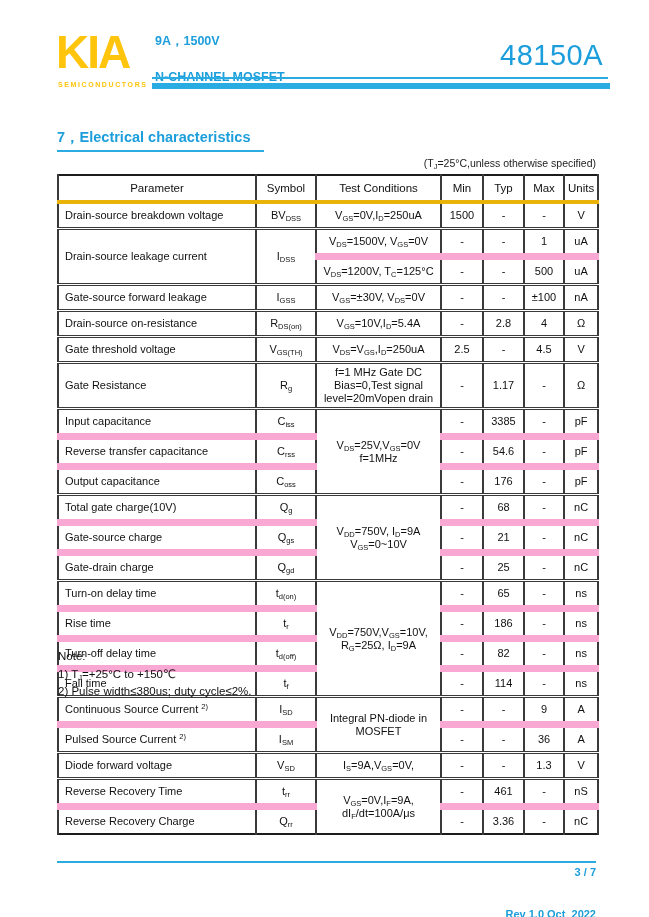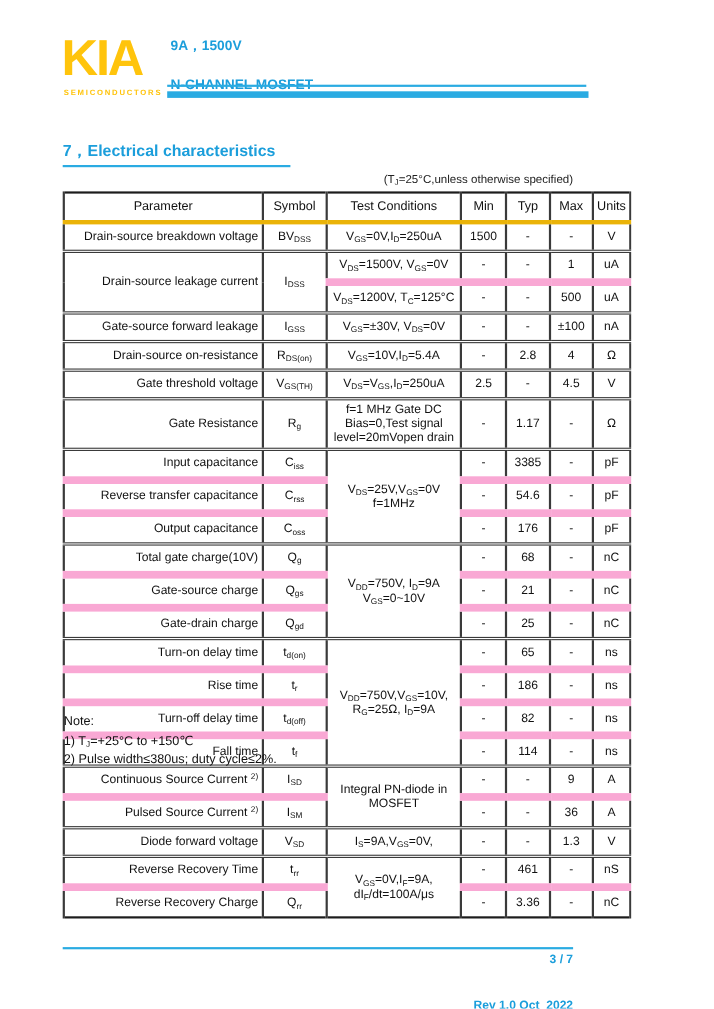--- a/index.html
+++ b/index.html
@@ -1,16 +1,16 @@
 <!DOCTYPE html>
 <html><head>
 <meta charset="utf-8">
 <style>
   html,body{margin:0;padding:0;background:#ffffff;}
-  .page{position:relative;width:574px;height:917px;background:#fff;overflow:hidden;
+  .page{position:relative;width:649px;height:917px;background:#fff;overflow:hidden;
         font-family:"Liberation Sans","DejaVu Sans",sans-serif;color:#1a1a1a;}
   
   .logo{position:absolute;left:56px;top:28px;font-size:46px;font-weight:bold;
         letter-spacing:-2px;line-height:1.05;color:var(--yellow);}
   .tagline{position:absolute;left:58px;top:81px;font-size:7px;font-weight:bold;
         letter-spacing:1.6px;color:var(--yellow);}
   .sub1{position:absolute;left:155px;top:33px;font-size:12.5px;font-weight:bold;color:var(--accent);}
   .sub2{position:absolute;left:155px;top:51px;font-size:12.5px;font-weight:bold;color:var(--accent);margin-top:19px;}
   .part{position:absolute;right:46px;top:39px;font-size:29px;color:var(--accent);letter-spacing:0.5px;}
   .rule-thin{position:absolute;left:152px;right:41px;top:77px;height:1.5px;background:var(--accent-line);}
@@ -23,21 +23,21 @@
   
   table{position:absolute;left:57px;top:174px;border-collapse:collapse;
         table-layout:fixed;font-size:11px;line-height:13px;color:#111;}
   table{border:2px solid #1c1c1c;}
   th,td{border-left:2px solid #3a3a3a;border-right:2px solid #3a3a3a;
         padding:2px 3px;text-align:center;vertical-align:middle;overflow:hidden;}
   thead th{height:20px;font-weight:normal;font-size:11.5px;border-bottom:4px solid #eab308;}
   tbody td{height:19px;}
   tbody tr.sec > td{border-top:3px double #3a3a3a;}
   tbody tr:not(.sec) > td{border-top:7px solid #f9a8d4;}
-  td.param{text-align:right;padding-left:6px;}
+  td.param{text-align:left;padding-left:6px;}
   sub{font-size:7.5px;line-height:0;vertical-align:-2px;letter-spacing:0;}
   sup{font-size:7.5px;line-height:0;vertical-align:4px;}
   
   .notes{position:absolute;left:58px;top:650px;font-size:11.5px;color:#111;}
   .notes div{margin-bottom:4.5px;line-height:13px;}
   
   .footer-rule{position:absolute;left:57px;right:53px;top:861px;height:1.5px;background:var(--accent-line);}
   .page-num{position:absolute;left:57px;right:53px;top:866px;text-align:right;
         font-size:11px;font-weight:bold;color:var(--accent);}
   .revision{position:absolute;right:53px;top:866px;font-size:11px;font-weight:bold;
@@ -45,20 +45,21 @@
 </style>
 </head>
 <body>
 
 <div class="page" style="--accent: #1b9edb; --accent-line: #2aabe2; --yellow: #ffc40c;">
 
   <div class="logo">KIA</div>
   <div class="tagline">SEMICONDUCTORS</div>
   <div class="sub1">9A，1500V</div>
   <div class="sub2">N-CHANNEL MOSFET</div>
+  <div class="part">48150A</div>
   <div class="rule-thin"></div>
   <div class="rule-thick"></div>
 
   <div class="sec-title">7，Electrical characteristics</div>
   <div class="cond-note">(T<sub>J</sub>=25°C,unless otherwise specified)</div>
 
   <table>
     <colgroup>
         <col style="width: 198px;">
         <col style="width: 60px;">

